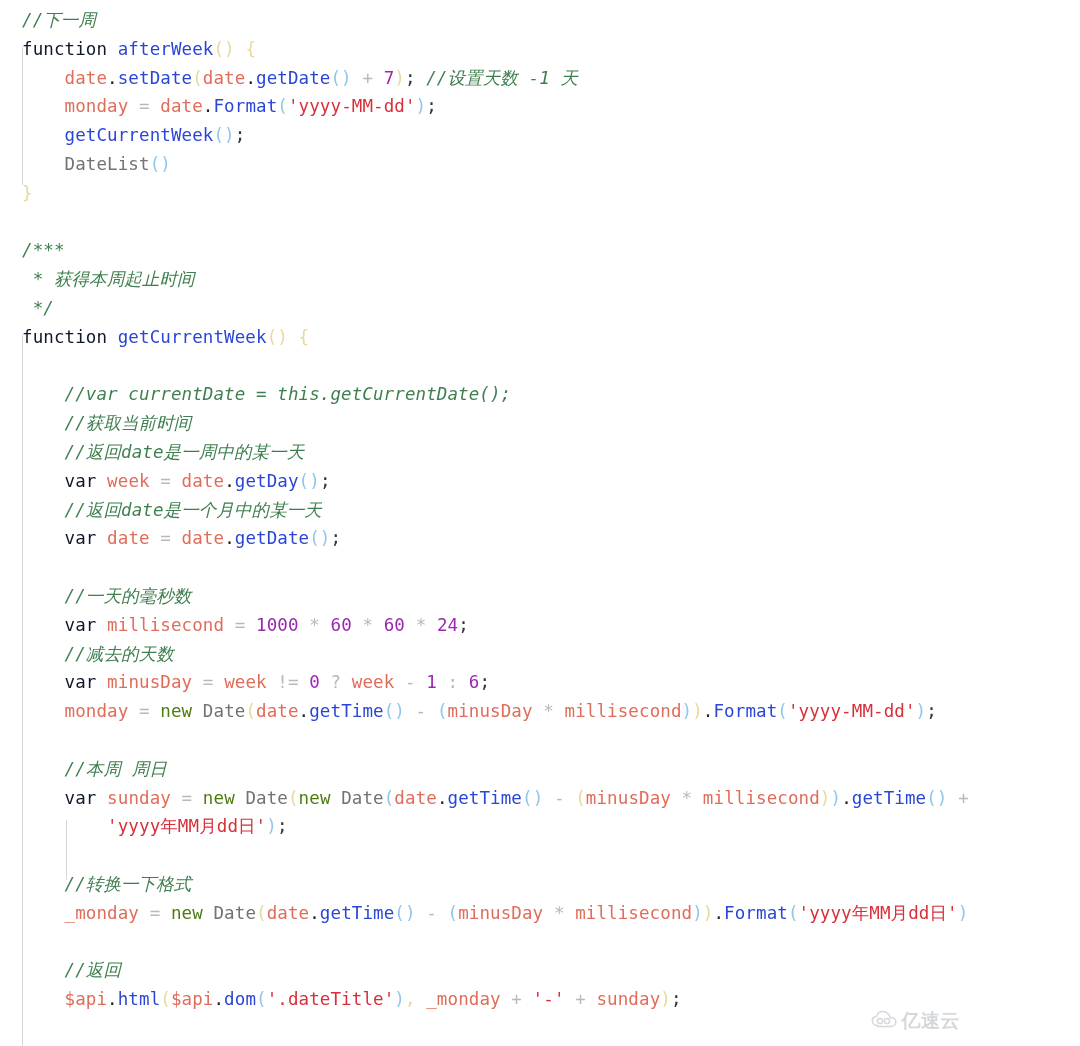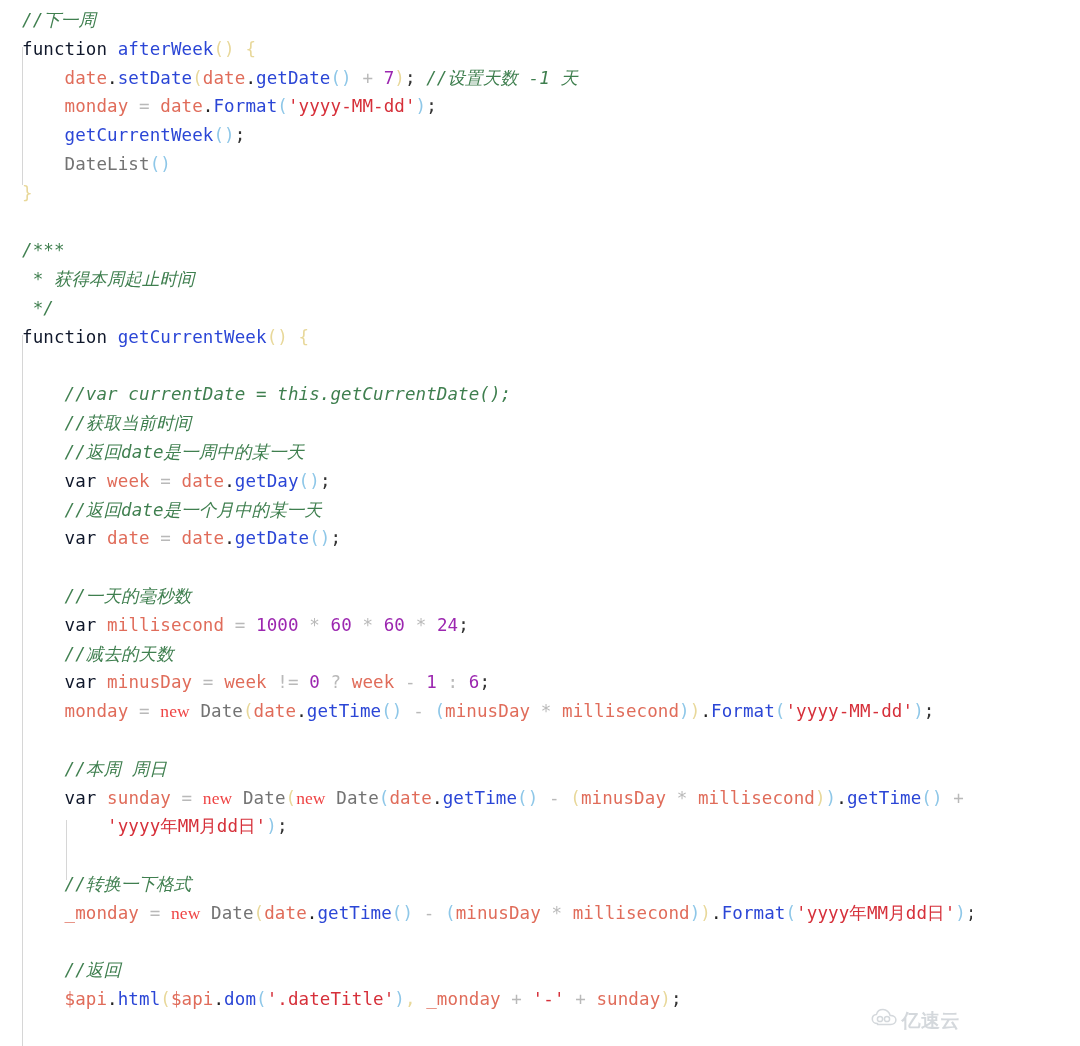--- a/index.html
+++ b/index.html
@@ -61,29 +61,30 @@
   .fn       { color: #2b46d6; }            
   .cls      { color: #737373; }            
   .var      { color: #e06c5a; }            
   .num      { color: #9c27b0; }            
   .str      { color: #d6303a; }            
   .cmt      { color: #3f7f4f; font-style: italic; }  
   .pun      { color: #e8d89a; }            
   .pun2     { color: #8ec7e8; }            
   .op       { color: #b9b9b9; }            
   .dot      { color: #222222; }            
-  .nw       { color: #ef4444; font-family: Liberation Serif, serif; }            
+  .nw       { color: #4d7c0f; }            
   .semi     { color: #333333; }
 
   
   #watermark {
     position: absolute;
     right: 12px;
     bottom: 12px;
     display: flex;
+    align-items: center;
     gap: 5px;
     opacity: 0.42;
     z-index: 5;
     user-select: none;
   }
   #watermark .wm-text {
     font-family: "DejaVu Sans", "Liberation Sans", sans-serif;
     font-size: 19px;
     font-weight: 700;
     color: #9aa4ad;

